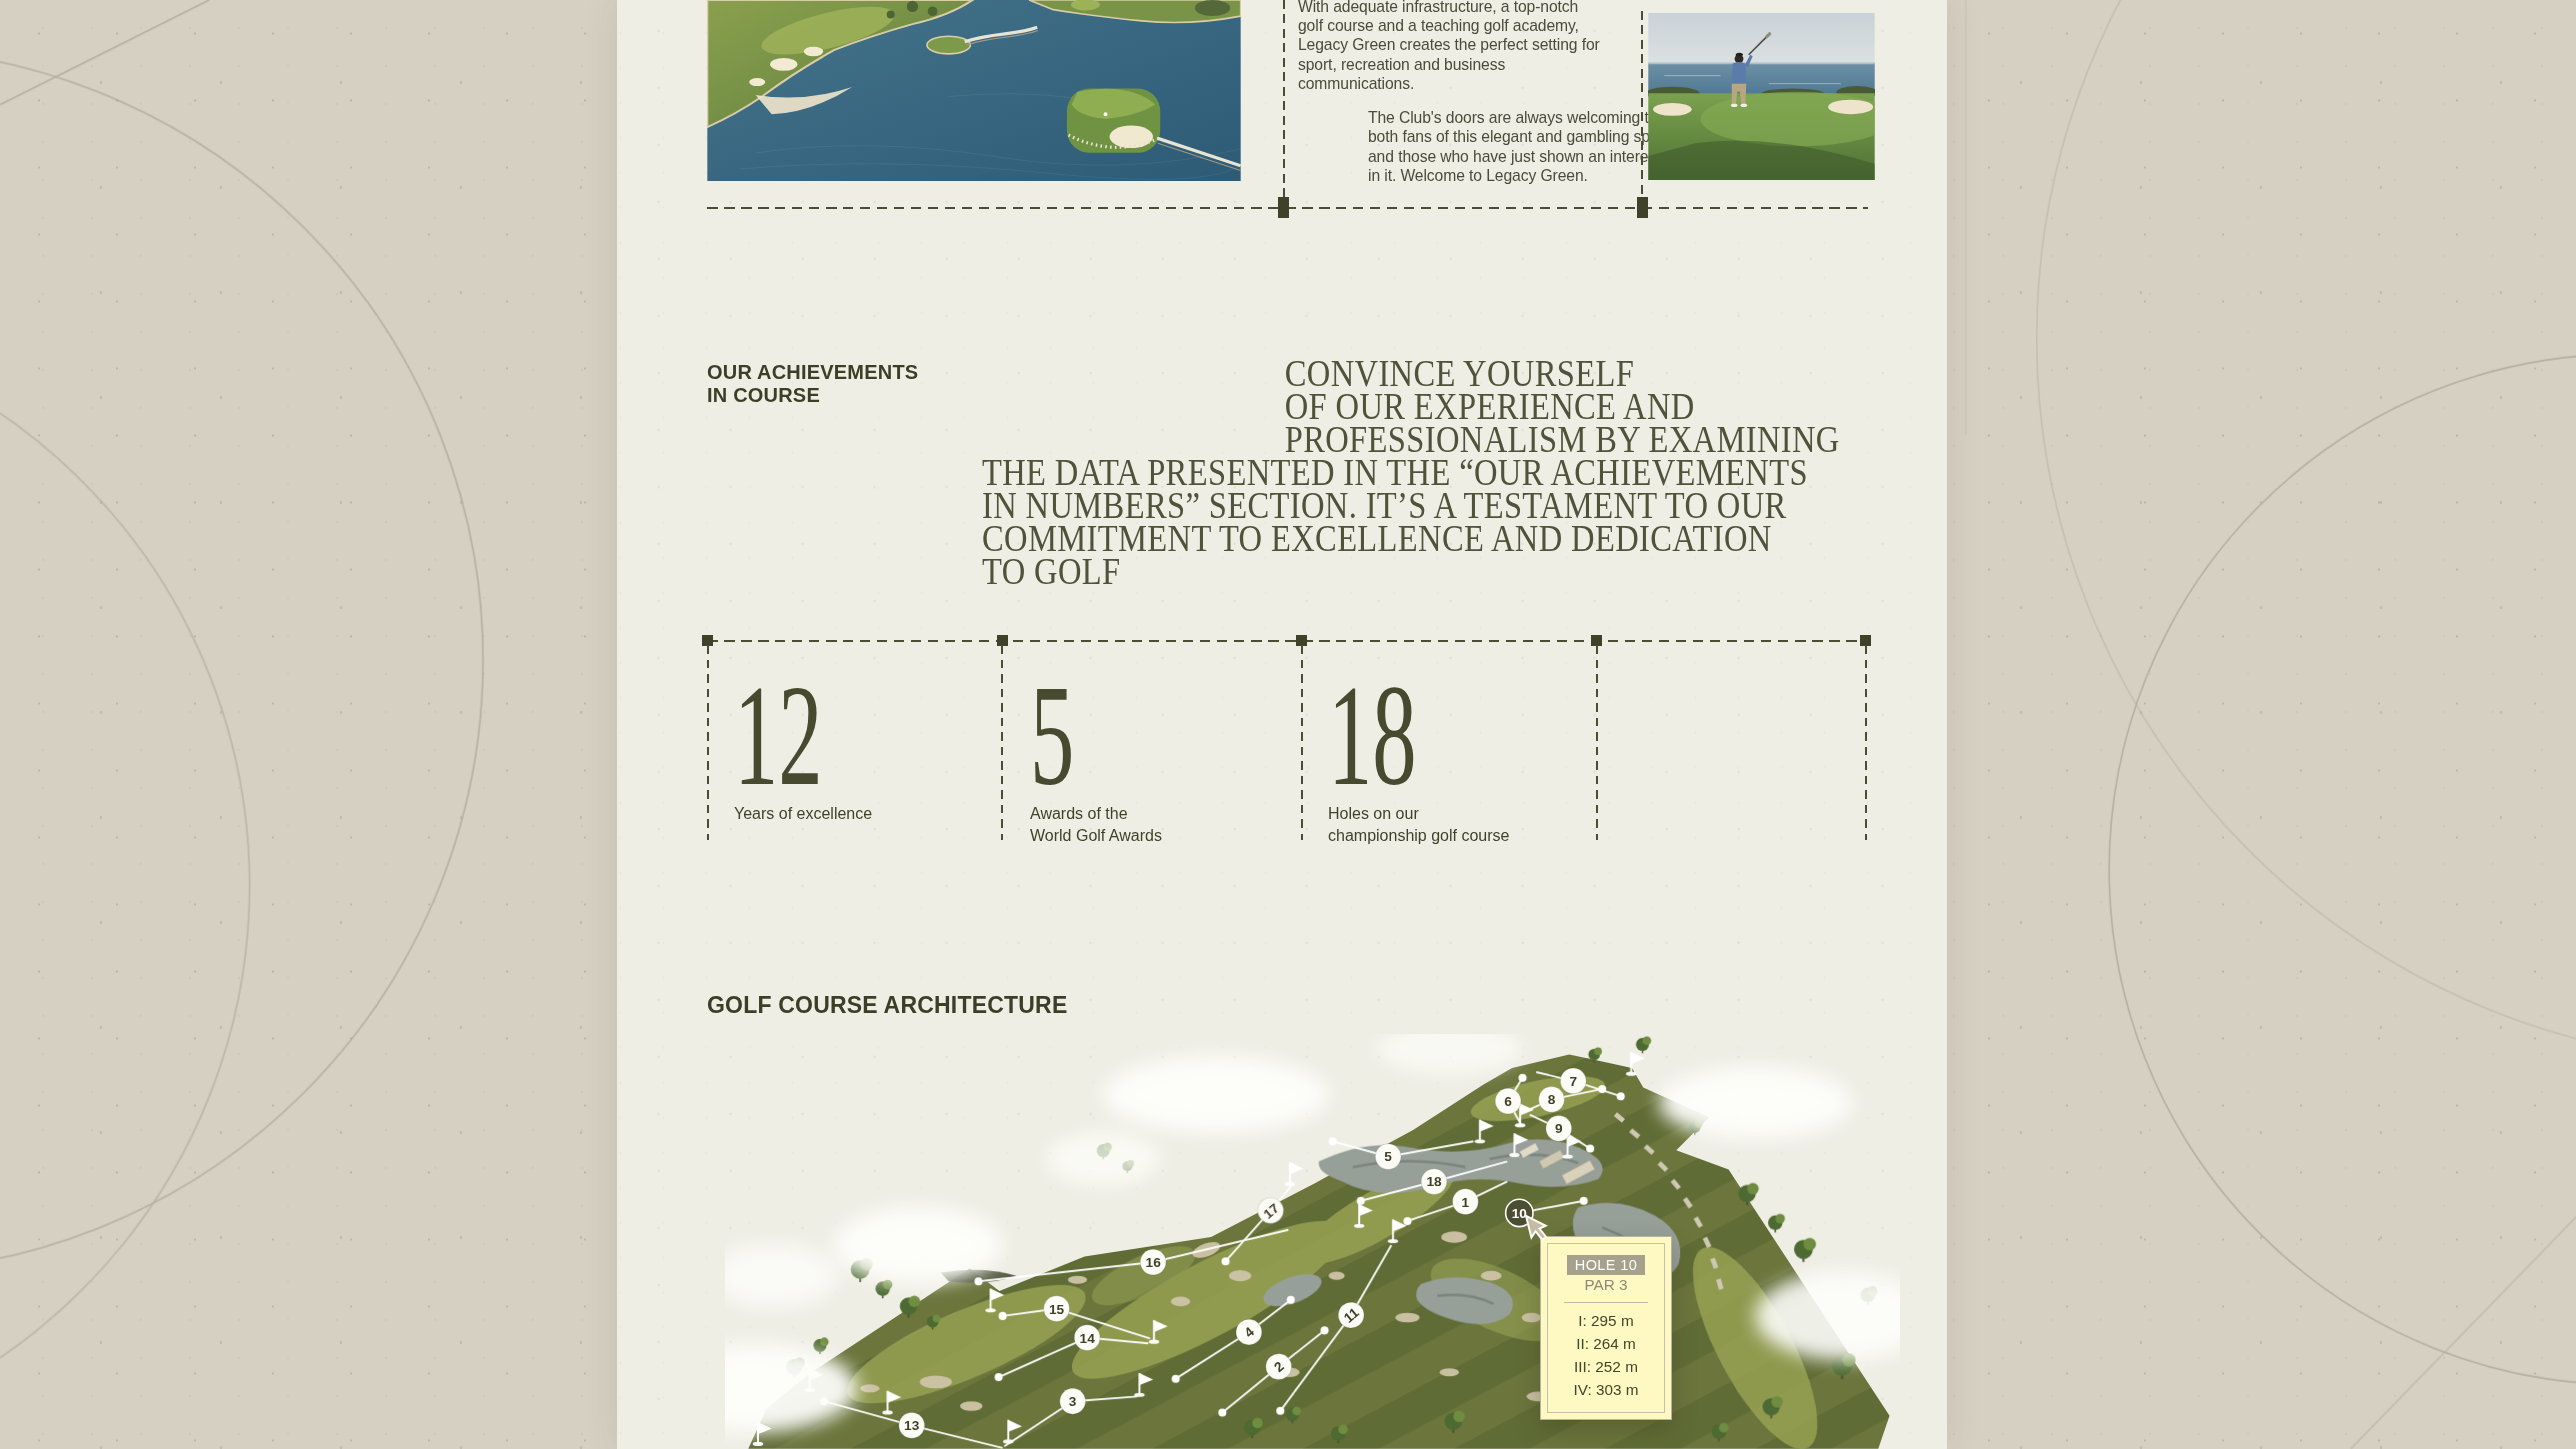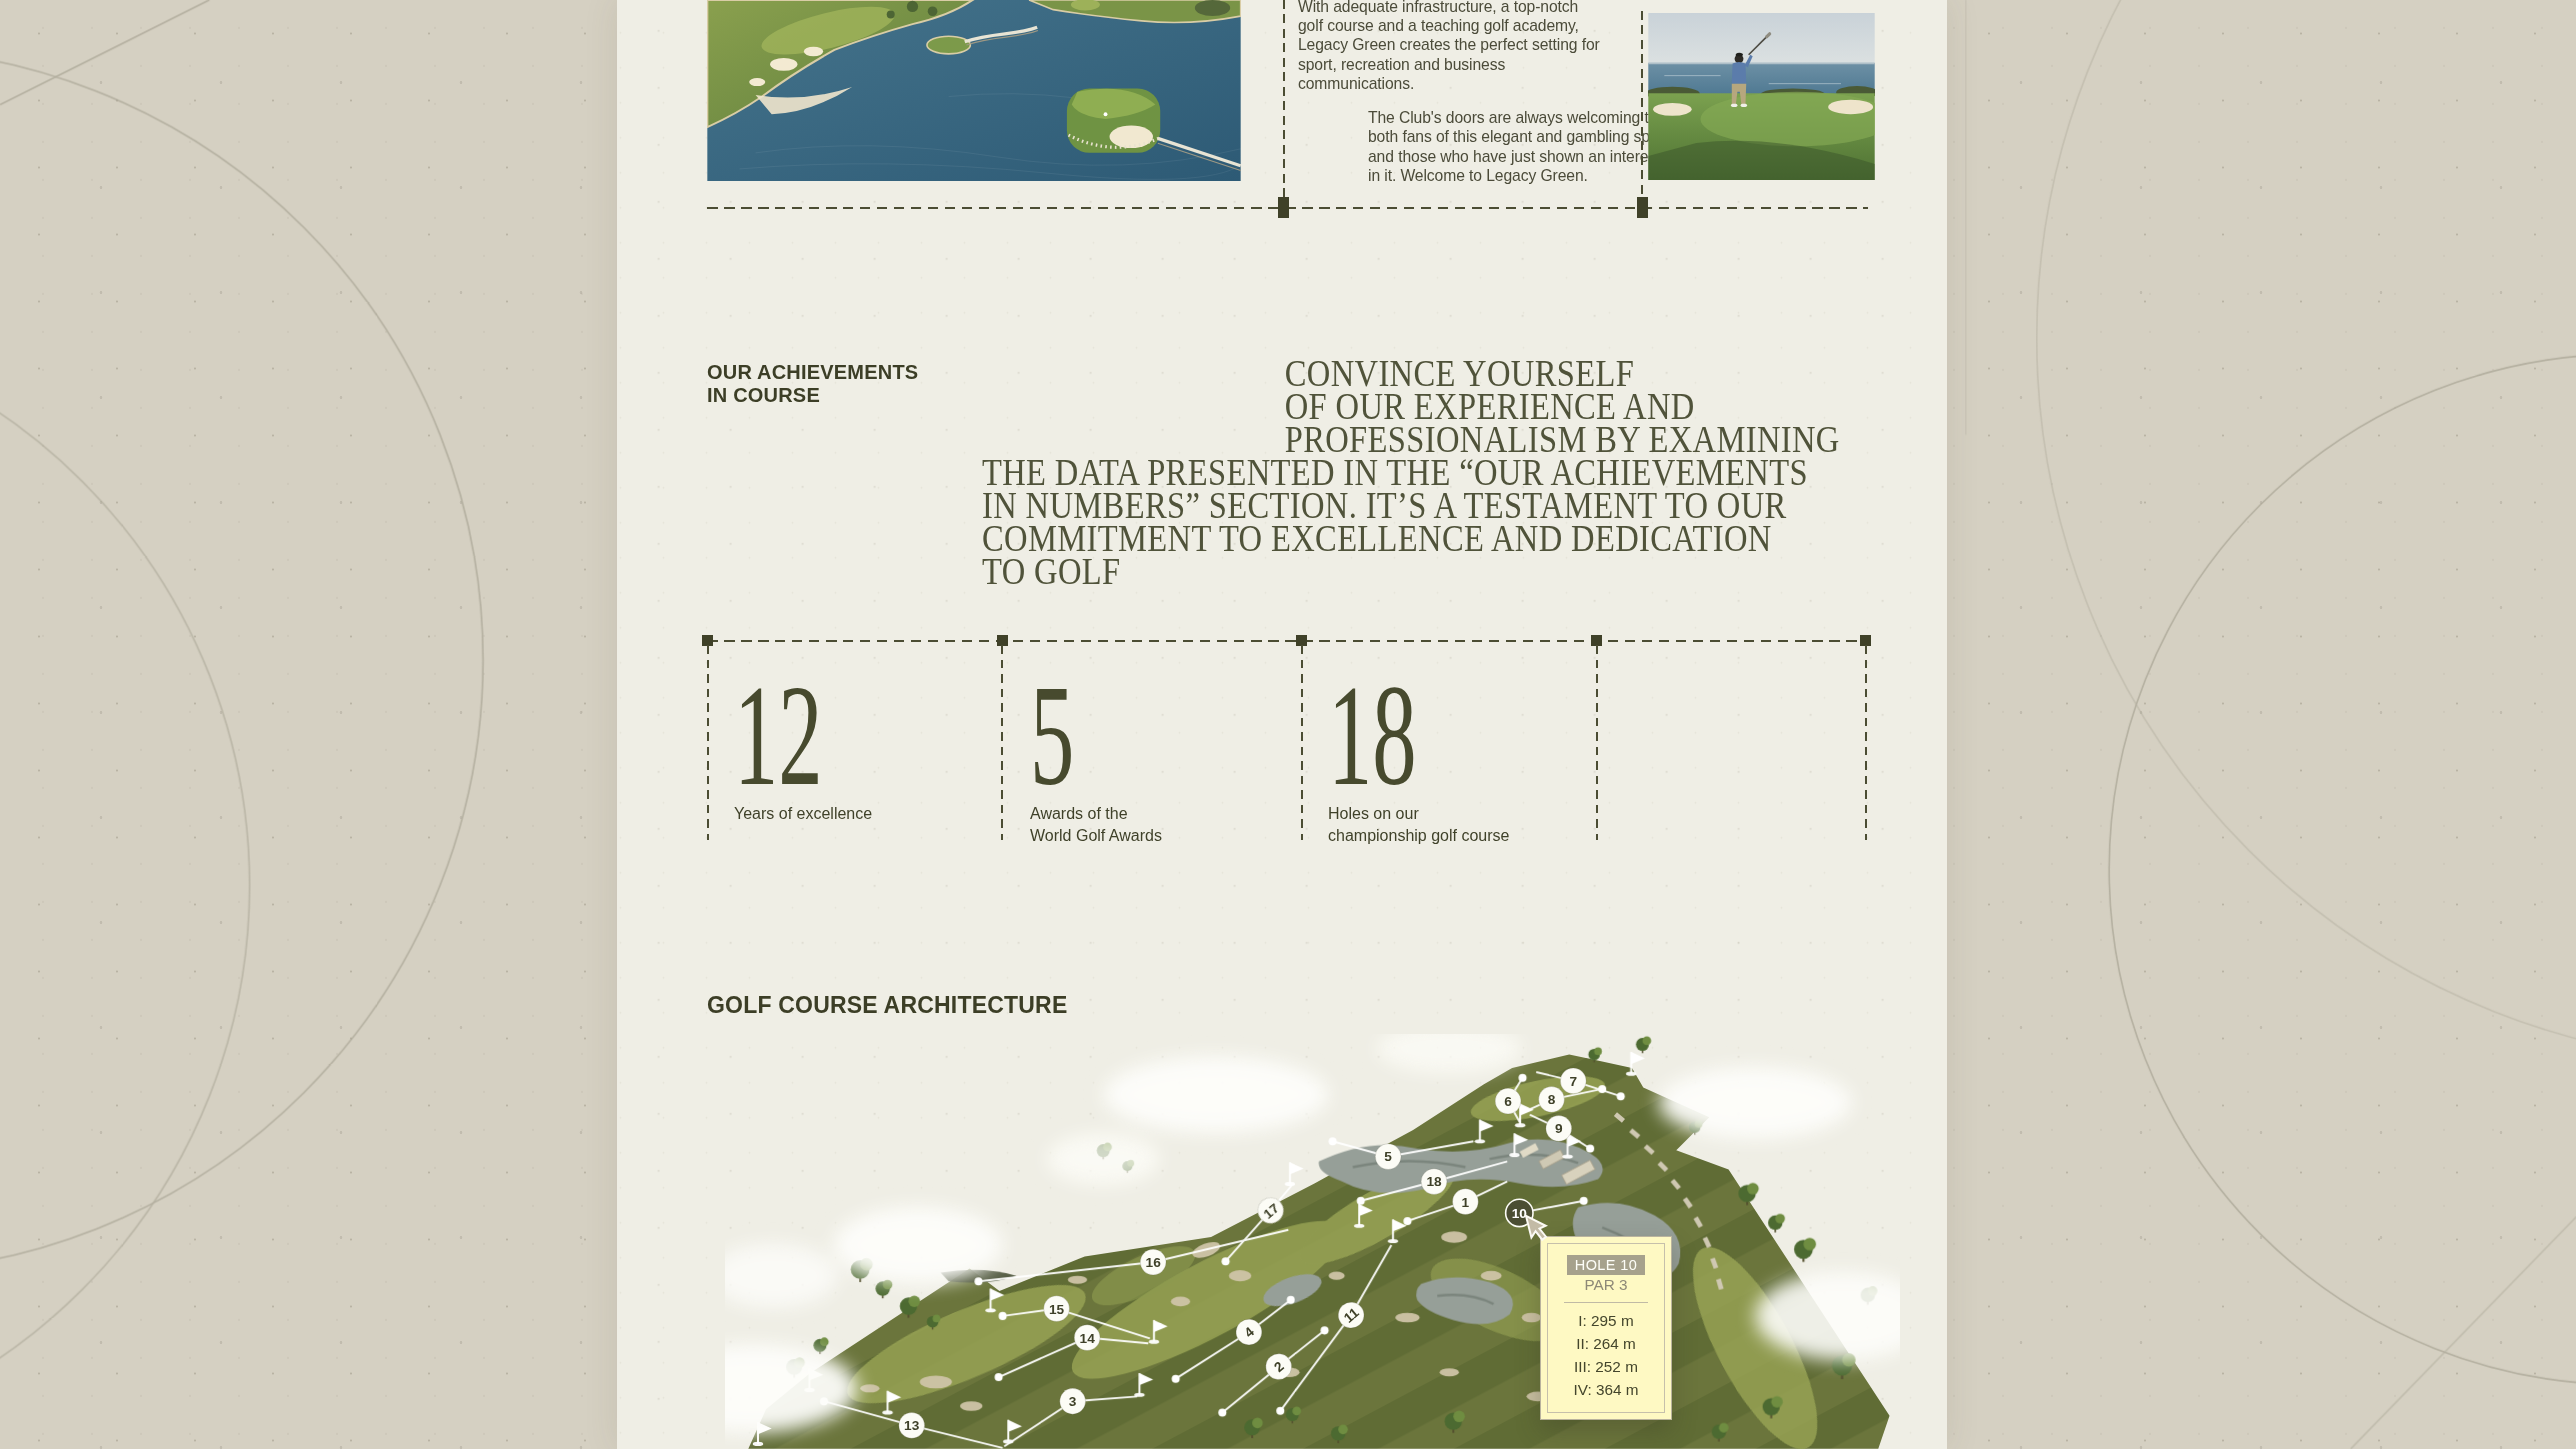--- a/index.html
+++ b/index.html
@@ -508,21 +508,21 @@
       </g>
   </svg>
 
   <div class="hole-tooltip">
     <span class="tt-hole">HOLE 10</span>
     <div class="tt-par">PAR 3</div>
     <div class="tt-div"></div>
     <div class="tt-row">I: 295 m</div>
     <div class="tt-row">II: 264 m</div>
     <div class="tt-row">III: 252 m</div>
-    <div class="tt-row">IV: 364 m</div>
+    <div class="tt-row">IV: 303 m</div>
   </div>
 
   <svg class="cursor-icon" width="32" height="35" viewBox="0 0 40 44">
     <path d="M6,2 L6,30 L13,23.5 L18.5,36 L24,33.5 L18.5,21.5 L27,20 Z" fill="#c3bba6" stroke="#fbfaf4" stroke-width="2.5" transform="rotate(-14 16 18)"></path>
   </svg>
 
 </div>
 
 
 </body></html>

